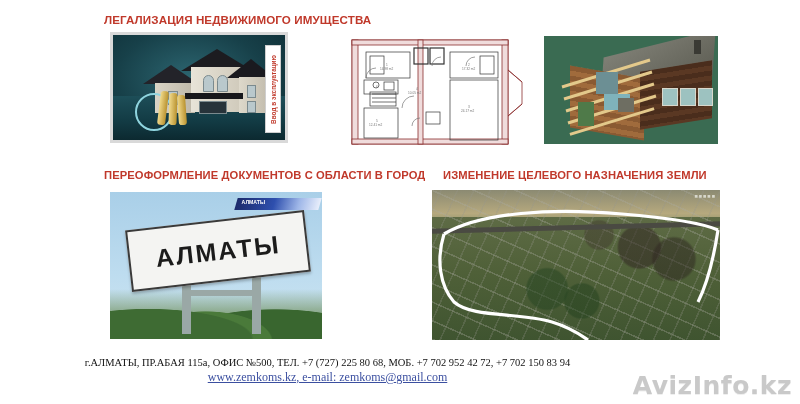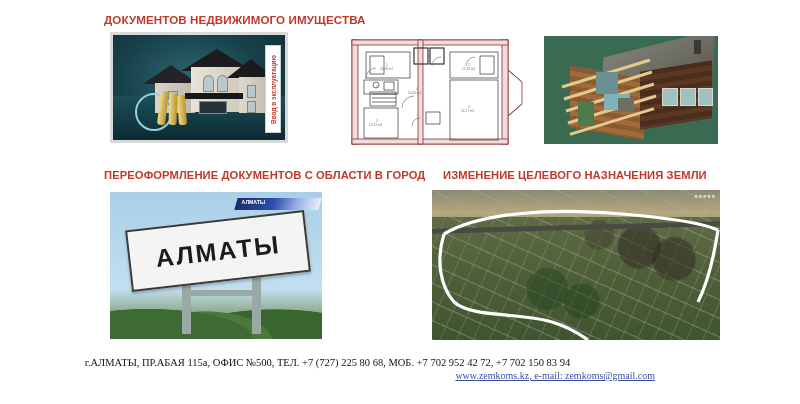--- a/index.html
+++ b/index.html
@@ -133,35 +133,35 @@
   #pic5 .road{position:absolute;left:0;top:23%;width:100%;height:5px;
         background:#4a4a42;transform:rotate(-1.5deg);}
   #pic5 .outline{position:absolute;left:0;top:0;width:100%;height:100%;}
   #pic5 .corner{position:absolute;right:4px;top:3px;color:#d8d8cc;font-size:5.5px;
         letter-spacing:1px;font-family:"Liberation Sans", sans-serif;}
 
   
   .footer{position:absolute;left:0;width:655px;text-align:center;
         font-family:"Liberation Serif", serif;color:#111;}
   #f1{top:357px;font-size:10.5px;}
-  #f2{top:370px;font-size:10px;text-align:right;}
+  #f2{top:370px;font-size:12px;}
   #f2 a{color:#3b4fa0;text-decoration:underline;}
 
   
   .watermark{position:absolute;right:8px;bottom:4px;
         font-size:25px;font-weight:bold;color:#c9c9c9;
         font-family:"DejaVu Sans", sans-serif;letter-spacing:.5px;
         text-shadow:0 1px 0 #efefef;}
 </style>
 </head>
 <body>
 
 <div class="page">
 
-  <div class="heading" id="h1">ДОКУМЕНТОВ НЕДВИЖИМОГО ИМУЩЕСТВА</div>
+  <div class="heading" id="h1">ЛЕГАЛИЗАЦИЯ НЕДВИЖИМОГО ИМУЩЕСТВА</div>
   <div class="heading" id="h4">ИЗМЕНЕНИЕ ЦЕЛЕВОГО НАЗНАЧЕНИЯ ЗЕМЛИ</div>
   <div class="heading" id="h3">ПЕРЕОФОРМЛЕНИЕ ДОКУМЕНТОВ С ОБЛАСТИ В ГОРОД</div>
 
   <div class="pic" id="pic1">
     <div class="inner">
       <div class="ground"></div>
       <div class="roof-wide"></div>
       <div class="h-left"></div>
       <div class="roof-main"></div>
       <div class="h-main"></div>
@@ -281,14 +281,15 @@
       <path d="M286 40 C282 66, 276 92, 266 112" stroke="#ffffff" stroke-width="3.2" fill="none"></path>
     </svg>
     <div class="corner">■■■■■</div>
   </div>
 
   <div class="footer" id="f1">г.АЛМАТЫ, ПР.АБАЯ 115а, ОФИС №500, ТЕЛ. +7 (727) 225 80 68, МОБ. +7 702 952 42 72, +7 702 150 83 94</div>
   <div class="footer" id="f2">
     <a href="#">www.zemkoms.kz, e-mail: zemkoms@gmail.com</a>
   </div>
 
+  <div class="watermark">AvizInfo.kz</div>
 
 </div>
 
 </body></html>

